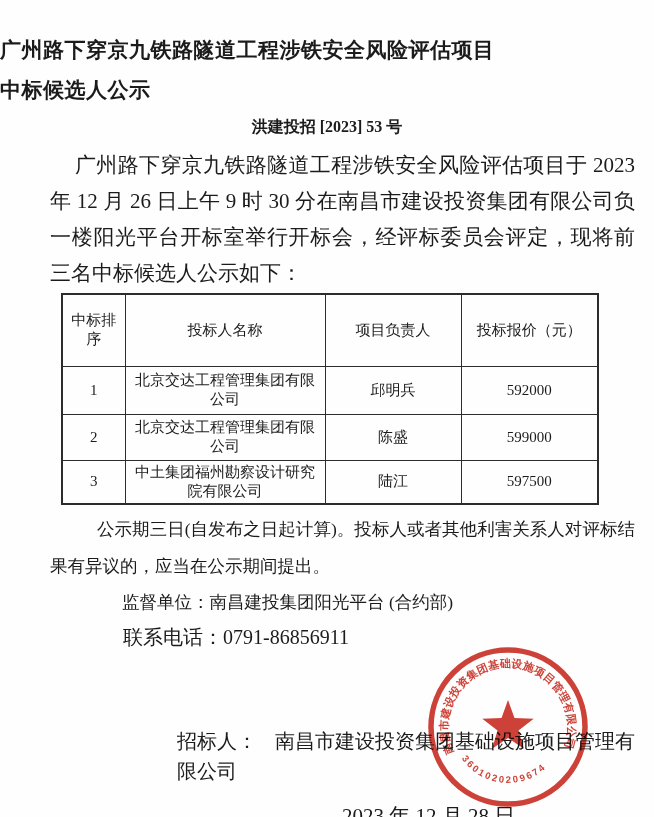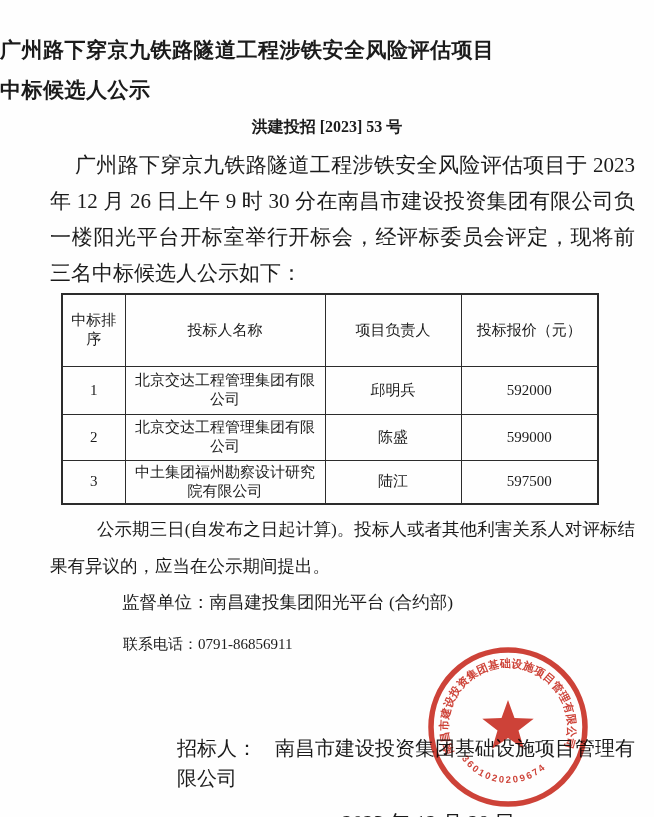--- a/index.html
+++ b/index.html
@@ -57,21 +57,21 @@
   tr.row-b { height:46px; }
   tr.row-c { height:42px; }
   .notice {
     margin:6px 19px 0 50px;
     font-size:17.5px;
     line-height:37px;
     text-indent:47px;
     text-align:justify;
   }
   .line-supervisor { margin:2px 13px 0 122px; font-size:17.5px; line-height:30px; }
-  .line-phone      { margin:12px 0 0 123px; font-size:15px; line-height:30px; }
+  .line-phone      { margin:5px 0 0 123px; font-size:20px; line-height:30px; }
   .line-tenderer   { margin:74px 0 0 177px; font-size:20px; line-height:30px; }
   .line-tenderer .gap { display:inline-block; width:18px; }
   .line-date       { margin:16px 0 0 342px; font-size:21px; line-height:28px; }
   .seal {
     position:absolute;
     left:426px; top:645px;
     width:164px; height:164px;
     opacity:0.88;
     mix-blend-mode:multiply;
     pointer-events:none;

